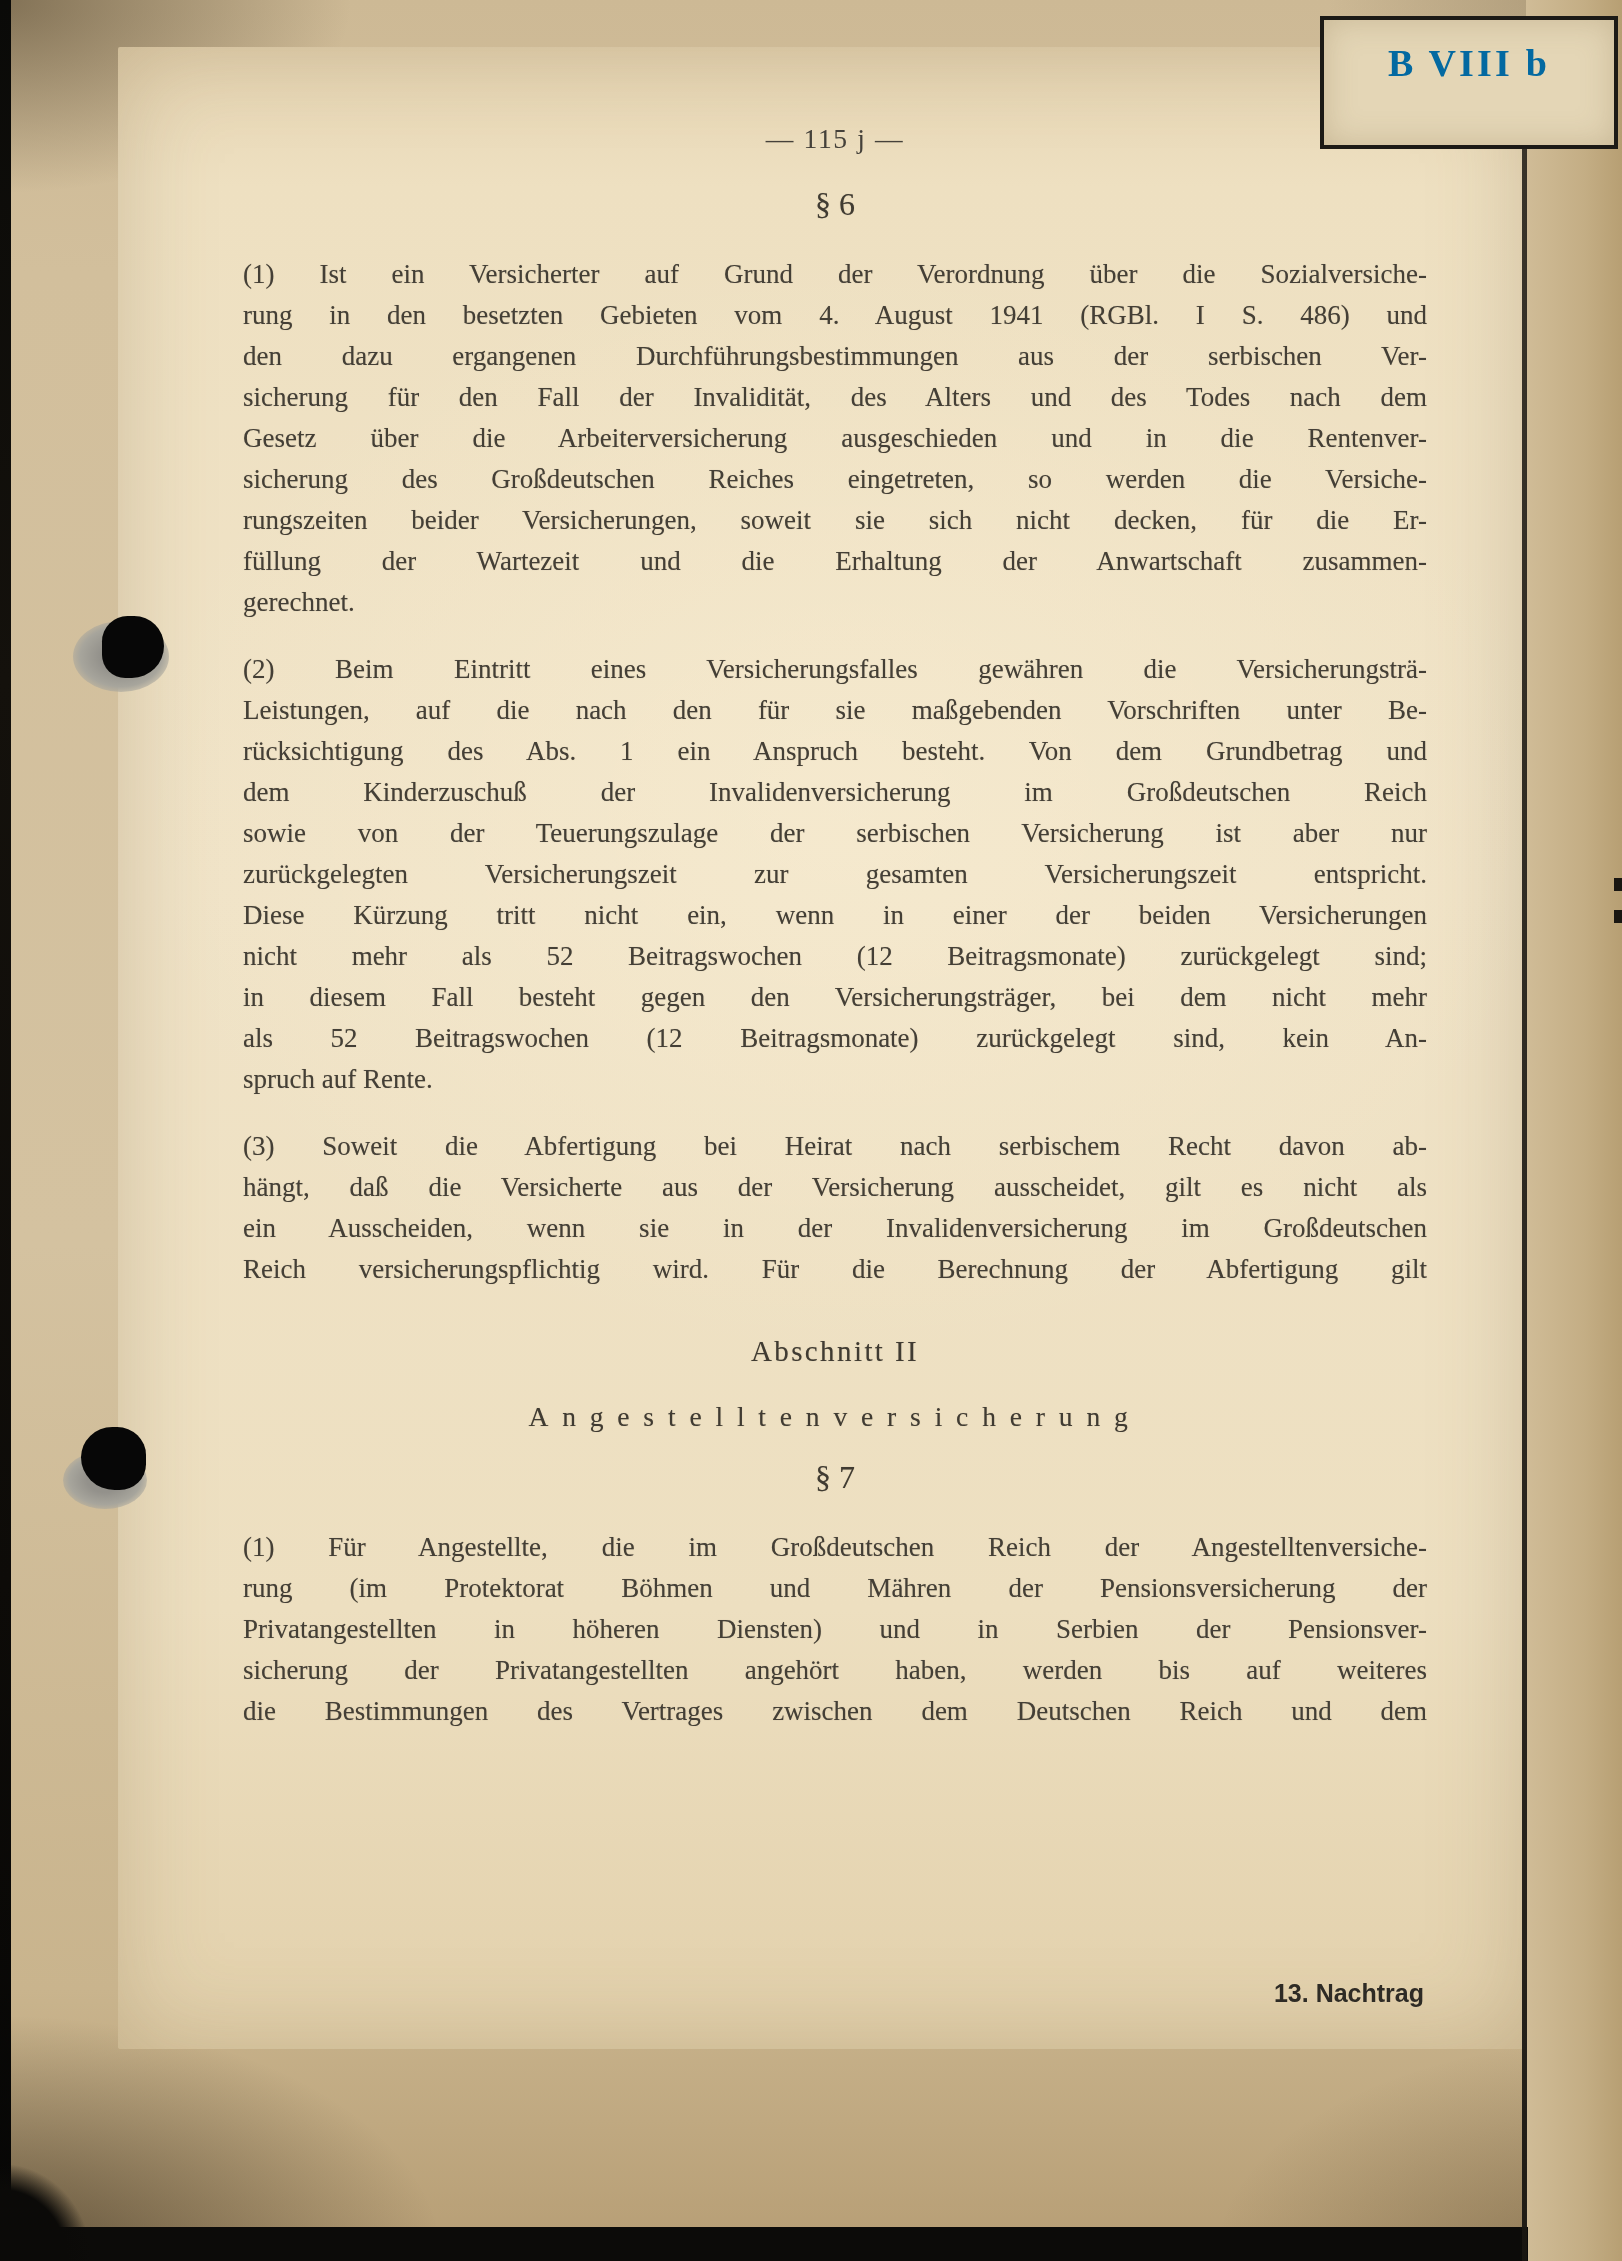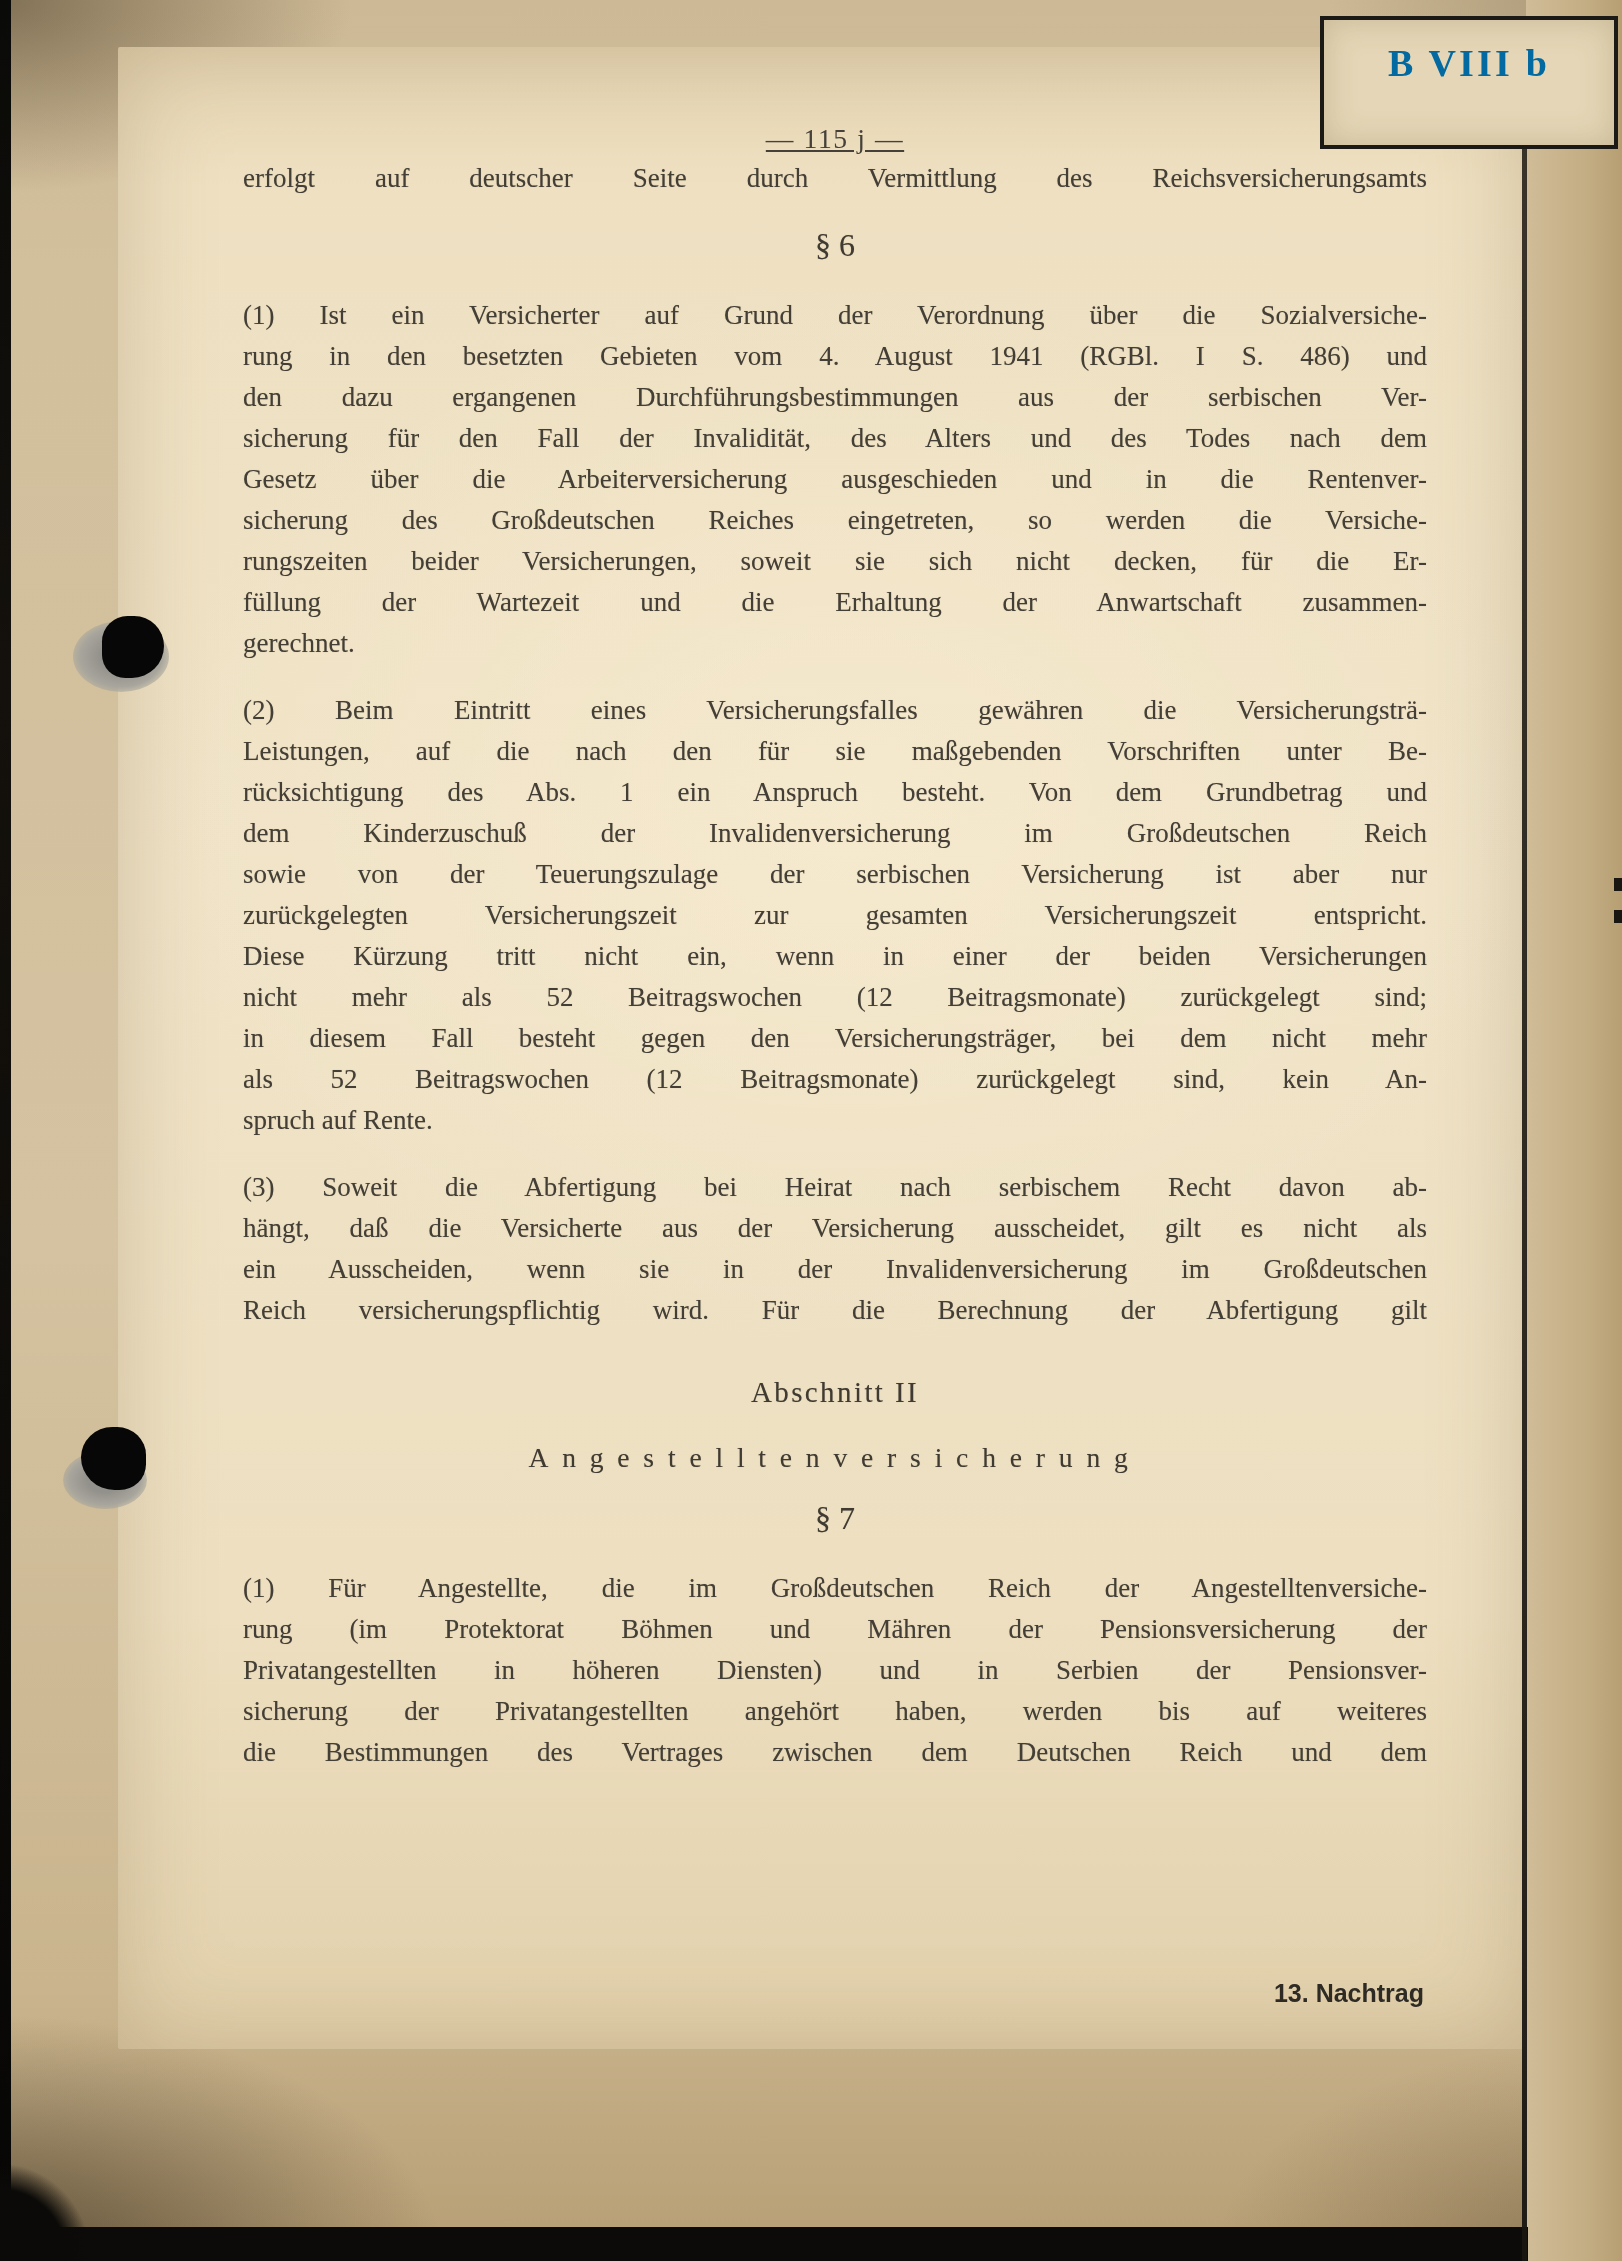--- a/index.html
+++ b/index.html
@@ -70,21 +70,20 @@
   .hole .blob{position:absolute;background:#070707;}
   #hole1 .halo{left:0;top:4.9px;width:96px;height:71px;}
   #hole1 .blob{left:29px;top:0;width:62px;height:62px;border-radius:46% 54% 58% 42%;}
   #hole2 .halo{left:-4.9px;top:24px;width:84px;height:58px;}
   #hole2 .blob{left:13px;top:0;width:65px;height:63px;border-radius:52% 48% 44% 56%;}
   
   #page-number{
     position:absolute;left:243px;top:123px;width:1184px;
     text-align:center;font-size:27.6px;color:#45413a;letter-spacing:1.6px;
     z-index:4;
-    text-decoration:underline;
   }
   
   #doc-body{
     position:absolute;left:243px;top:158px;width:1184px;
     font-size:27px;line-height:41px;color:#443f36;
     text-shadow:0 0 0.8px rgba(70,62,48,0.35);
     z-index:4;
   }
   .para{margin:0 0 26px 0;}
   .line{text-align:justify;text-align-last:justify;white-space:normal;}
@@ -125,21 +124,20 @@
   </div>
 
   <div id="corner-box">
     <div id="corner-label">B VIII b</div>
   </div>
 
   <div id="page-number">— 115 j —</div>
 
   <div id="doc-body">
       <div class="para">
-        <div class="line">erfolgt auf deutscher Seite durch Vermittlung des Reichsversicherungsamts</div>
       </div>
       <div class="heading para-sign">§ 6</div>
       <div class="para">
         <div class="line">(1) Ist ein Versicherter auf Grund der Verordnung über die Sozialversiche-</div>
         <div class="line">rung in den besetzten Gebieten vom 4. August 1941 (RGBl. I S. 486) und</div>
         <div class="line">den dazu ergangenen Durchführungsbestimmungen aus der serbischen Ver-</div>
         <div class="line">sicherung für den Fall der Invalidität, des Alters und des Todes nach dem</div>
         <div class="line">Gesetz über die Arbeiterversicherung ausgeschieden und in die Rentenver-</div>
         <div class="line">sicherung des Großdeutschen Reiches eingetreten, so werden die Versiche-</div>
         <div class="line">rungszeiten beider Versicherungen, soweit sie sich nicht decken, für die Er-</div>

